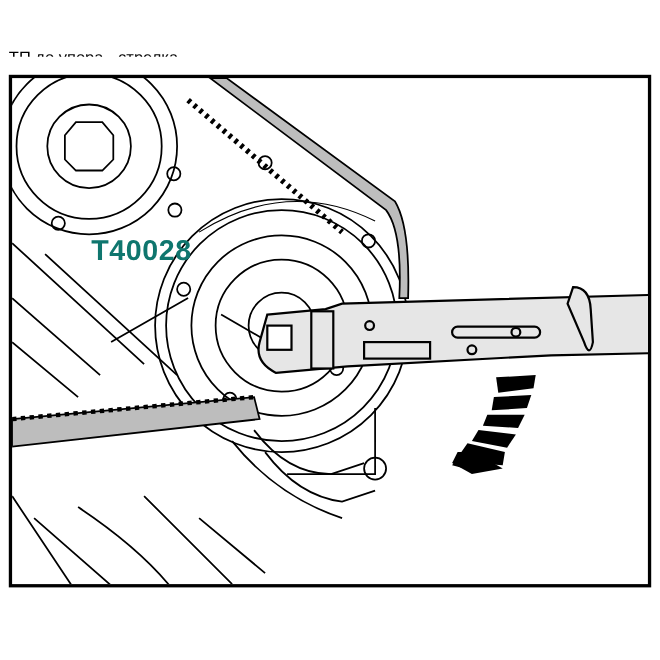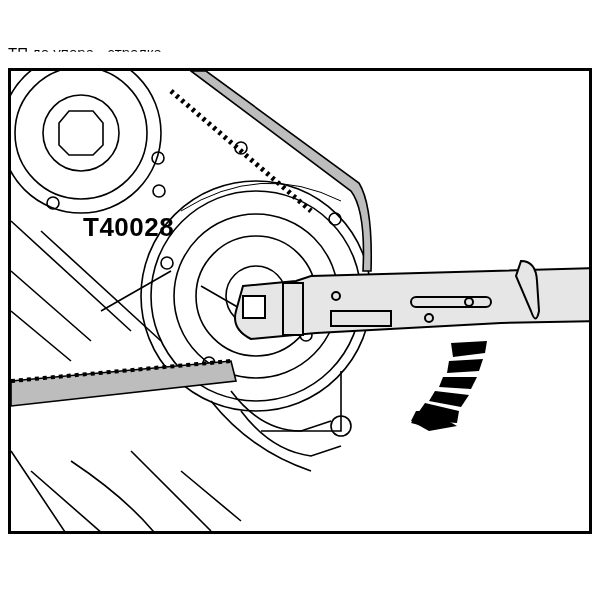--- a/index.html
+++ b/index.html
@@ -1,20 +1,20 @@
 <!DOCTYPE html>
 <html><head>
 <meta charset="utf-8">
 <style>
   html,body{margin:0;padding:0;background:#fff;}
   body{width:600px;height:600px;position:relative;overflow:hidden;font-family:"Liberation Sans",sans-serif;}
   .caption{position:absolute;left:8px;top:44px;font-size:15px;color:#000;white-space:nowrap;clip-path:inset(0 0 55% 0);}
   .frame{position:absolute;left:8px;top:68px;width:584px;height:466px;border:3px solid #000;box-sizing:border-box;overflow:hidden;background:#fff;}
   svg{position:absolute;left:0;top:0;}
-  .label{position:absolute;left:83px;top:212px;font-weight:bold;font-size:26px;color:#000000;letter-spacing:0.5px;}
+  .label{position:absolute;left:83px;top:212px;font-weight:bold;font-size:26px;color:#0f766e;letter-spacing:0.5px;}
 </style>
 </head>
 <body>
 
 <div class="caption">ТП до упора - стрелка</div>
 
 <div class="frame">
   <svg width="584" height="466" viewBox="0 0 584 466">
     <g fill="none" stroke="#000" stroke-width="1.6">
 

